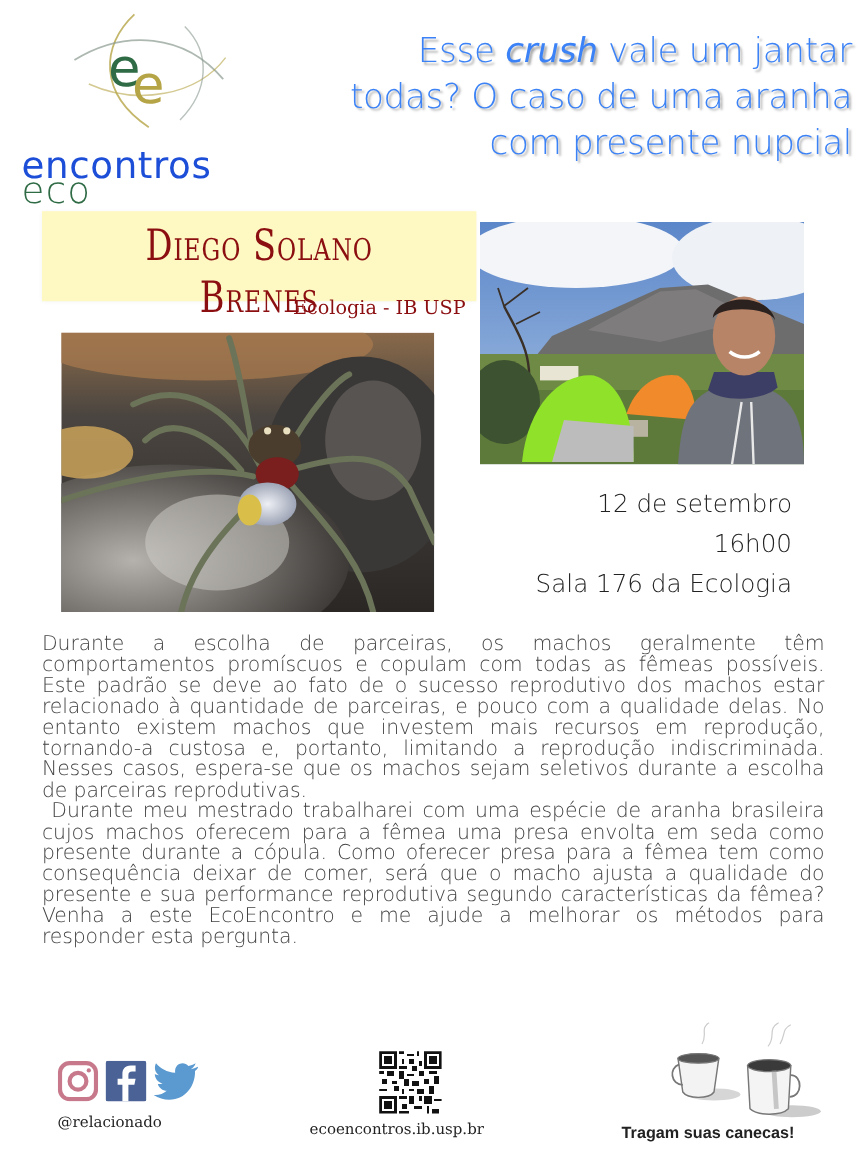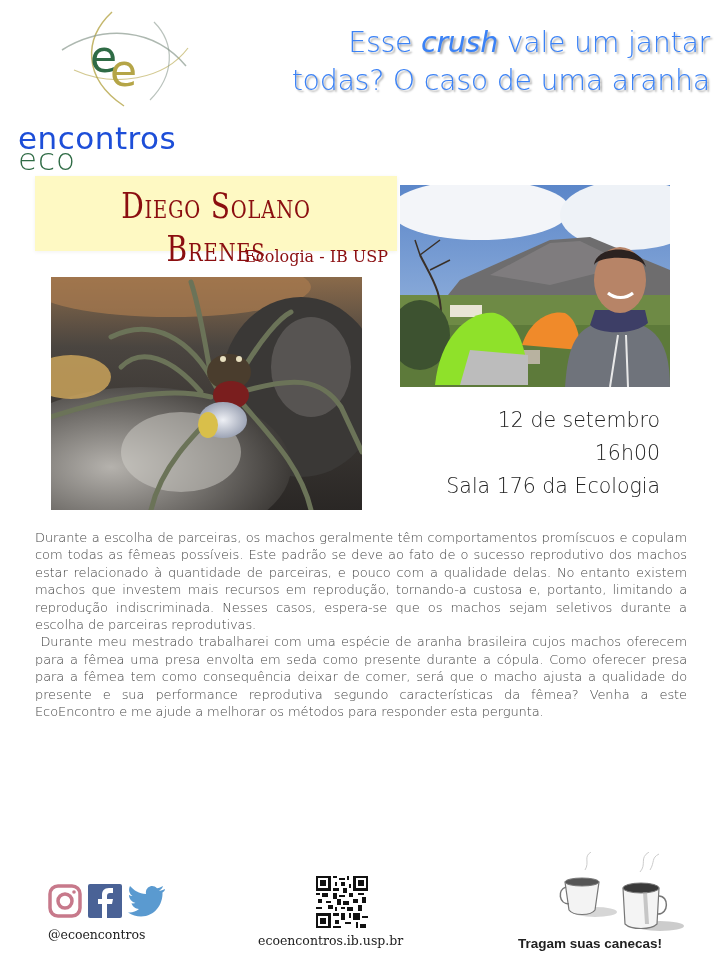--- a/index.html
+++ b/index.html
@@ -23,21 +23,21 @@
 
     
     .photo { position: absolute; overflow: hidden; }
     .photo-spider { left: 51px; top: 277px; width: 311px; height: 233px; }
     .photo-speaker { left: 400px; top: 185px; width: 270px; height: 202px; }
 
     
     .event-info { position: absolute; right: 60px; top: 404px; text-align: right; font-family: "DejaVu Sans", sans-serif; font-size: 20.5px; line-height: 33px; color: #222; font-weight: 300; }
 
     
-    .description { position: absolute; left: 35px; top: 529px; width: 652px; font-family: "DejaVu Sans", sans-serif; font-size: 13px; line-height: 17.4px; color: #444; text-align: justify; font-weight: 300; letter-spacing: -0.1px; }
+    .description { position: absolute; left: 35px; top: 529px; width: 652px; font-family: "DejaVu Sans", sans-serif; font-size: 17px; line-height: 17.4px; color: #444; text-align: justify; font-weight: 300; letter-spacing: -0.1px; }
     .description p { margin: 0; }
 
     
     .social { position: absolute; left: 48px; top: 884px; display: flex; gap: 6px; align-items: center; }
     .social-handle { position: absolute; left: 48px; top: 927px; font-family: "DejaVu Serif", serif; font-size: 12.5px; color: #222; }
     .qr { position: absolute; left: 316px; top: 876px; width: 52px; height: 52px; }
     .site-url { position: absolute; left: 258px; top: 933px; font-family: "DejaVu Serif", serif; font-size: 12.5px; color: #222; }
     .mugs { position: absolute; left: 555px; top: 852px; width: 140px; height: 82px; }
     .mugs-caption { position: absolute; left: 518px; top: 936px; font-family: Liberation Sans, sans-serif; font-weight: bold; font-size: 13.5px; color: #222; }
   </style>
@@ -53,20 +53,21 @@
     <text x="36" y="64" font-family="DejaVu Sans, sans-serif" font-size="44" fill="#2f6b45">e</text>
     <text x="56" y="78" font-family="DejaVu Sans, sans-serif" font-size="44" fill="#b5a547">e</text>
   </svg>
   <div class="eco">eco</div>
   <div class="encontros">encontros</div>
 </div>
 
 <div class="headline">
   <div><span>Esse </span><em>crush</em><span> vale um jantar</span></div>
   <div>todas? O caso de uma aranha</div>
+  <div>com presente nupcial</div>
 </div>
 
 <div class="speaker-box">
   <div class="speaker-name">Diego Solano Brenes</div>
 </div>
 <div class="affiliation">Ecologia - IB USP</div>
 
 <div class="photo photo-spider">
   <svg width="311" height="233" viewBox="0 0 311 233">
     <defs>
@@ -161,21 +162,21 @@
     <circle cx="26" cy="8" r="1.8" fill="#c7798b"></circle>
   </svg>
   <svg width="34" height="34" viewBox="0 0 34 34">
     <rect x="0" y="0" width="34" height="34" rx="2" fill="#4a6296"></rect>
     <path d="M19 34 V 20 H 24 L 25 15 H 19 V 12 C 19 10, 20 9, 22 9 H 25 V 4 H 21 C 16 4, 14 7, 14 11 V 15 H 10 V 20 H 14 V 34 Z" fill="#fff"></path>
   </svg>
   <svg width="38" height="34" viewBox="0 0 38 34">
     <path d="M37 5 C 35 6, 33 6.5, 31 7 C 33 5.5, 34.5 4, 35 2 C 33 3, 31 4, 29 4.3 C 27 2.3, 24.5 1.5, 22 2.5 C 19 3.5, 17.5 6.5, 18 10 C 11 9.5, 6 6.5, 2 2 C 0 6, 1.5 10, 4.5 12 C 3 12, 2 11.5, 1 11 C 1 15, 4 18, 7.5 19 C 6 19.5, 4.5 19.5, 3.5 19.3 C 4.5 22.5, 7.5 25, 11 25 C 8 27.5, 4 29, 0 28.5 C 4 31, 8.5 32.5, 13 32.5 C 27 32.5, 35 20, 34.5 8.5 C 36 7.5, 37 6.5, 37 5 Z" fill="#5a9ad0"></path>
   </svg>
 </div>
-<div class="social-handle">@ecoencontros</div>
+<div class="social-handle">@relacionado</div>
 
 <svg class="qr" viewBox="0 0 25 25" shape-rendering="crispEdges">
   <rect width="25" height="25" fill="#fff"></rect>
   <g fill="#111">
     <rect x="0" y="0" width="7" height="7"></rect>
       <rect x="1" y="1" width="5" height="5" fill="#fff"></rect>
       <rect x="2" y="2" width="3" height="3"></rect>
     <rect x="18" y="0" width="7" height="7"></rect>
       <rect x="19" y="1" width="5" height="5" fill="#fff"></rect>
       <rect x="20" y="2" width="3" height="3"></rect>

